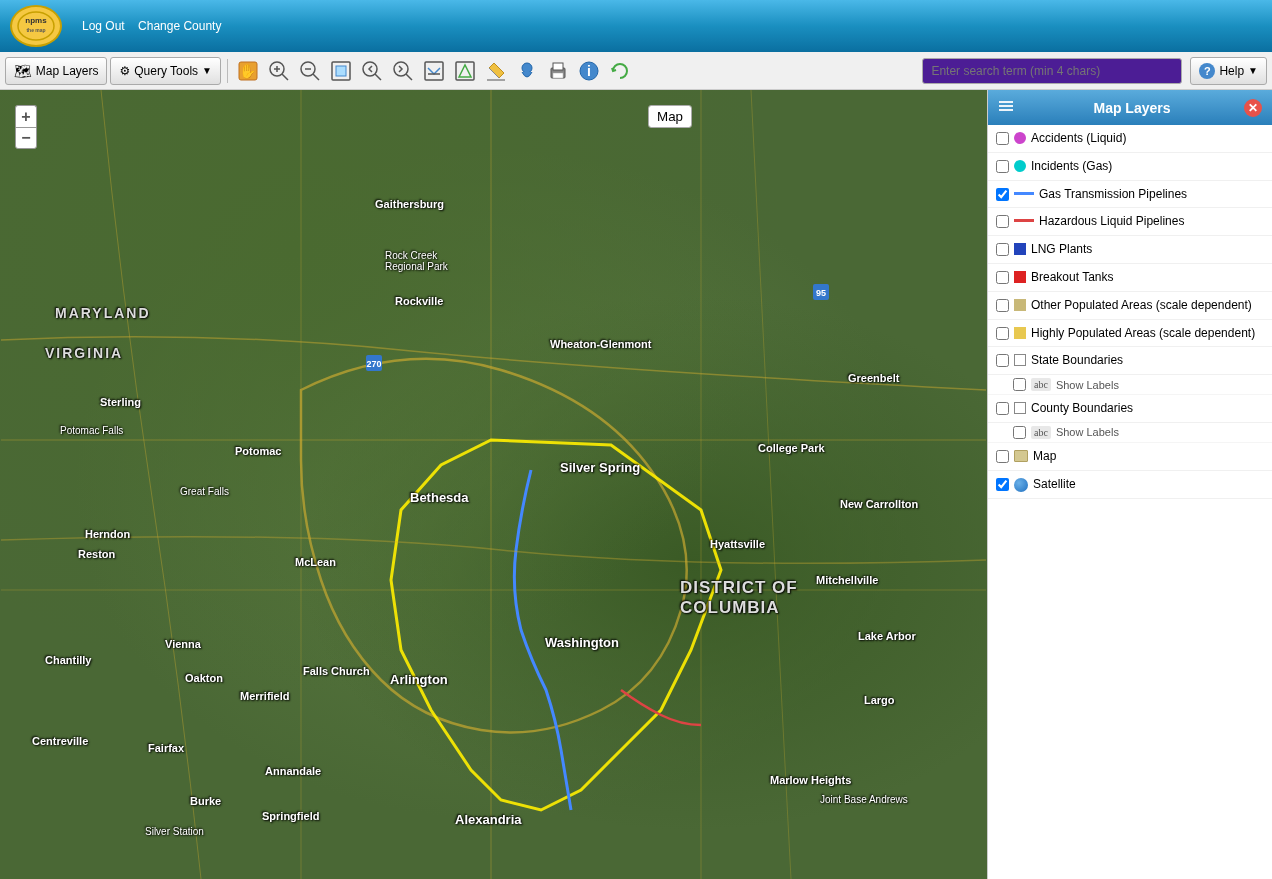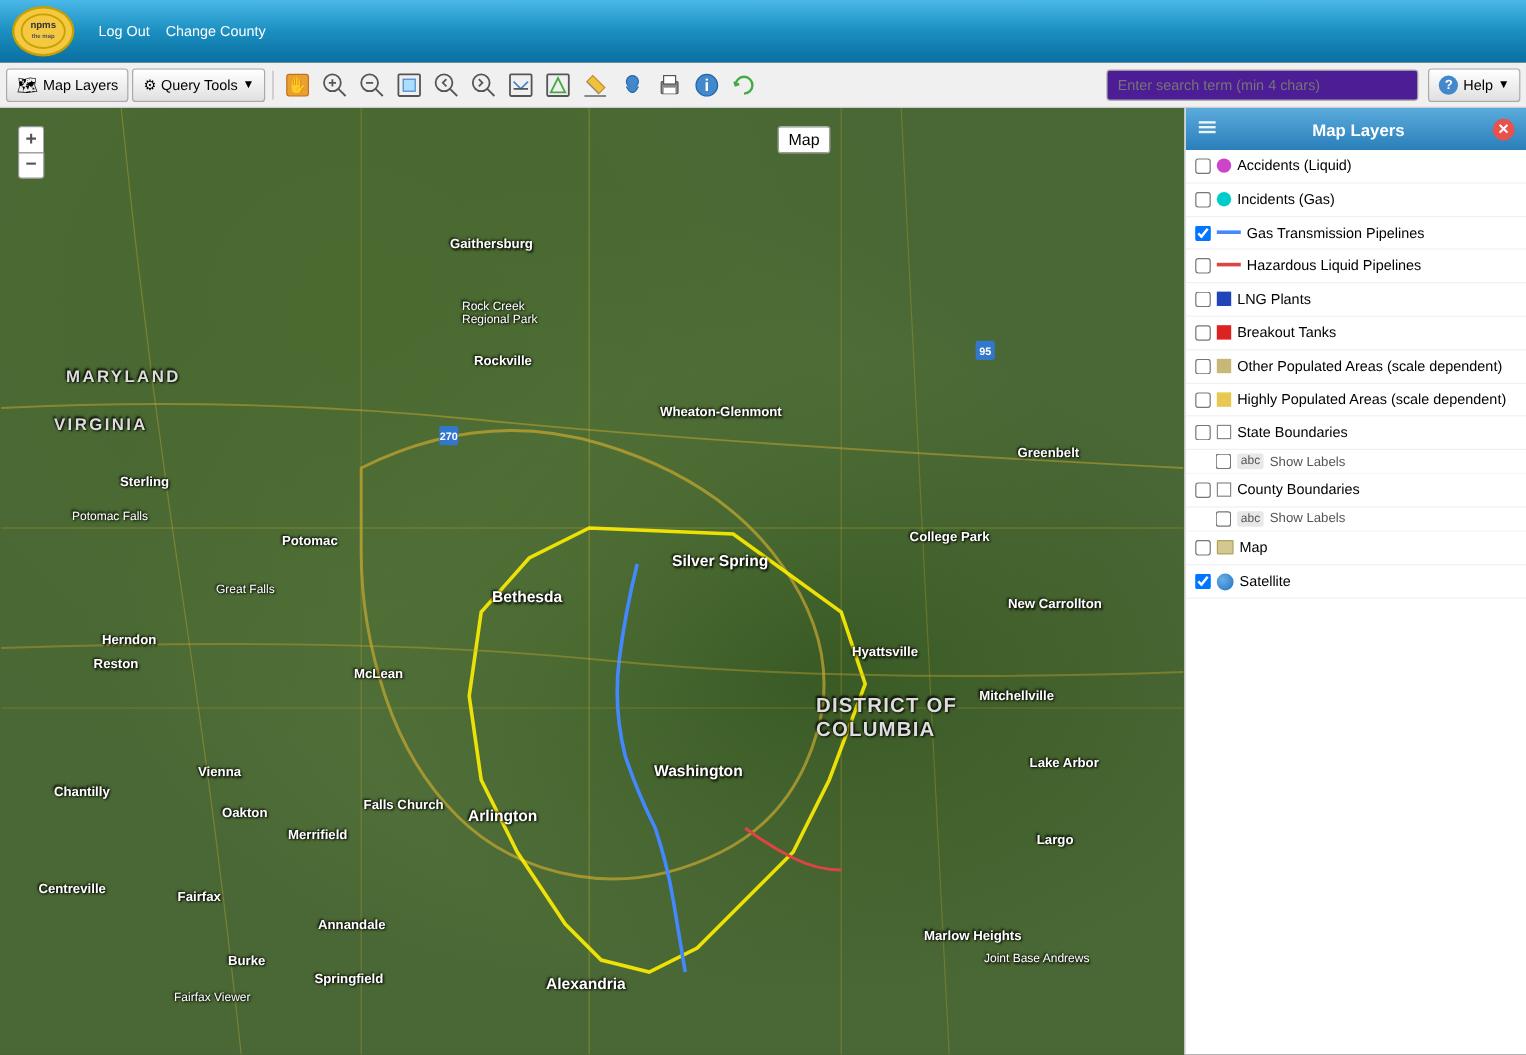--- a/index.html
+++ b/index.html
@@ -276,21 +276,21 @@
       padding-top: 3px;
       padding-bottom: 3px;
       border-bottom: 1px solid #f5f5f5;
     }
     .abc-label {
       font-size: 10px;
       color: #555;
       background: #e8e8e8;
       padding: 1px 3px;
       border-radius: 2px;
-      font-family: Liberation Sans, sans-serif;
+      font-family: Liberation Serif, serif;
     }
     .layer-globe {
       width: 14px;
       height: 14px;
       background: radial-gradient(circle at 35% 35%, #6ab0e8, #2070c0);
       border-radius: 50%;
       flex-shrink: 0;
       margin-top: 2px;
     }
     .layer-map-icon {
@@ -500,21 +500,21 @@
     <div class="map-label" style="left:185px;top:582px;">Oakton</div>
     <div class="map-label" style="left:45px;top:564px;">Chantilly</div>
     <div class="map-label" style="left:280px;top:575px;margin-left:23px;">Falls Church</div>
     <div class="map-label" style="left:240px;top:600px;">Merrifield</div>
     <div class="map-label" style="left:265px;top:675px;">Annandale</div>
     <div class="map-label" style="left:148px;top:652px;">Fairfax</div>
     <div class="map-label" style="left:32px;top:645px;">Centreville</div>
     <div class="map-label" style="left:770px;top:684px;">Marlow Heights</div>
     <div class="map-label" style="left:262px;top:720px;">Springfield</div>
     <div class="map-label" style="left:190px;top:705px;">Burke</div>
-    <div class="map-label small" style="left:145px;top:736px;">Fairfax Viewer</div>
+    <div class="map-label small" style="left:145px;top:736px;">Silver Station</div>
     <div class="map-label small" style="left:820px;top:704px;">Joint Base Andrews</div>
 
     <div id="zoom-controls">
       <div class="zoom-btn">+</div>
       <div class="zoom-btn">−</div>
     </div>
 
     <div id="map-type-toggle">
       <button class="map-type-btn">Map</button>
     </div>

